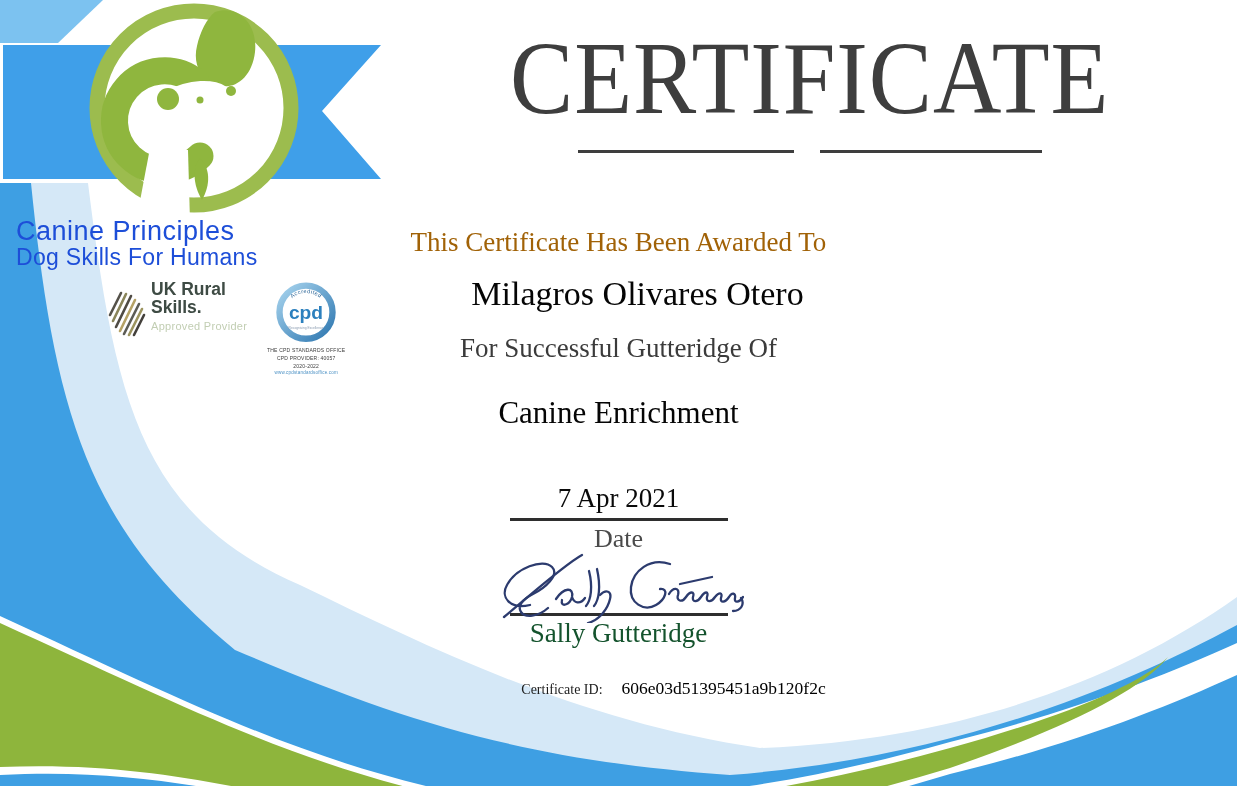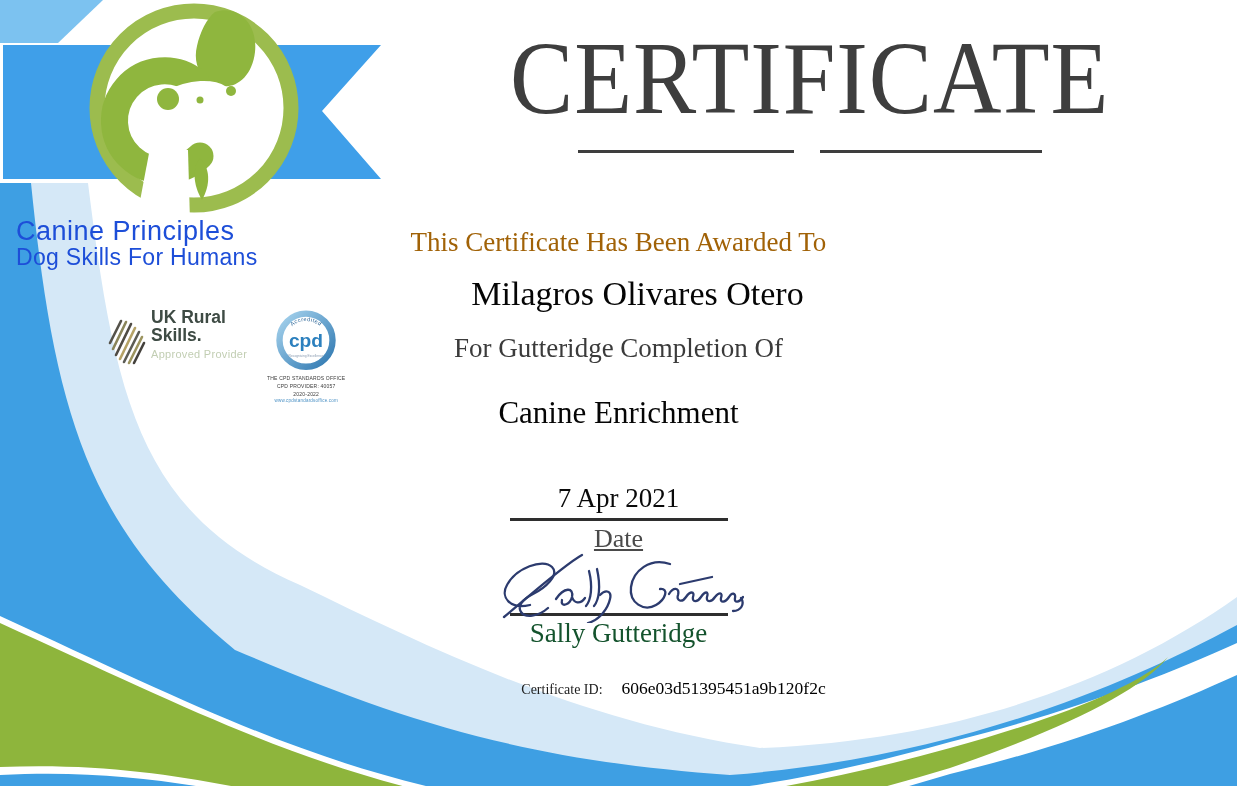--- a/index.html
+++ b/index.html
@@ -11,21 +11,21 @@
   
   #decor{position:absolute;left:0;top:0;width:1237px;height:786px;z-index:0;}
 
   
   #logo{left:80px;top:-2px;width:228px;height:228px;z-index:3;}
   #org-block{left:16px;top:218px;width:352px;text-align:left;z-index:3;
              font-family:"Liberation Sans","DejaVu Sans",sans-serif;color:#1d4ed8;}
   #org-name{font-size:27px;line-height:1.0;letter-spacing:.5px;}
   #org-tagline{font-size:23px;line-height:1.05;letter-spacing:.3px;}
   #badges{left:102px;top:281px;display:flex;gap:16px;align-items:flex-start;z-index:3;
-          font-family:"Liberation Sans","DejaVu Sans",sans-serif;margin-top:28px;}
+          font-family:"Liberation Sans","DejaVu Sans",sans-serif;}
   #ukrs{display:flex;align-items:flex-start;}
   #ukrs-text{margin-left:3px;}
   .ukrs-big{font-size:17.5px;font-weight:bold;color:#3E4B44;line-height:1.02;}
   .ukrs-small{font-size:11px;color:#C2CEB3;margin-top:3px;letter-spacing:.3px;}
   #cpd{display:flex;flex-direction:column;align-items:center;width:86px;}
   .cpd-line{font-size:5px;line-height:1.55;color:#3a3a3a;text-align:center;letter-spacing:.2px;white-space:nowrap;}
   .cpd-line.url{color:#4a90c4;font-size:4.5px;}
 
   
   #title-block{left:382px;right:0;top:24px;text-align:center;z-index:2;color:#3E3E3E;}
@@ -39,21 +39,21 @@
 
   
   .center-line{left:0;width:100%;text-align:center;z-index:2;}
   #awarded{top:227px;font-size:27px;color:#a16207;}
   #recipient{top:275px;font-size:34px;color:#050505;padding-left:19px;}
   #completion{top:333px;font-size:27px;color:#3B3B3B;}
   #course{top:395px;font-size:31px;color:#050505;}
   #date-value{top:483px;font-size:27px;color:#0A0A0A;}
   .rule{left:calc(50% - 109px);width:218px;height:3px;background:#2E2E2E;z-index:2;}
   #date-rule{top:518px;}
-  #date-label{top:524px;font-size:26px;color:#4A4A4A;text-decoration:underline;}
+  #date-label{top:524px;font-size:26px;color:#4A4A4A;}
   #signature{left:calc(50% - 125px);top:547px;width:250px;height:76px;z-index:3;}
   #sig-rule{top:613px;}
   #signer-name{top:618px;font-size:27px;color:#14532d;}
   #signer-title{top:649px;font-size:15.5px;color:#3A3A3A;}
   #certid-row{top:678px;left:55px;width:100%;text-align:center;z-index:2;}
   #certid-label{font-size:14px;color:#1C1C1C;}
   #certid-value{font-size:17.5px;color:#000;margin-left:19px;}
 </style>
 </head>
 <body>
@@ -146,21 +146,21 @@
   <div id="title-block" class="abs">
     <span id="cert-title">CERTIFICATE</span>
   </div>
   <div id="subtitle-row" class="abs">
     <div class="sub-line l"></div>
     <div class="sub-line r"></div>
   </div>
 
   <div id="awarded" class="abs center-line">This Certificate Has Been Awarded To</div>
   <div id="recipient" class="abs center-line">Milagros Olivares Otero</div>
-  <div id="completion" class="abs center-line">For Gutteridge Completion Of</div>
+  <div id="completion" class="abs center-line">For Successful Gutteridge Of</div>
   <div id="course" class="abs center-line">Canine Enrichment</div>
 
   <div id="date-value" class="abs center-line">7 Apr 2021</div>
   <div id="date-rule" class="abs rule"></div>
   <div id="date-label" class="abs center-line">Date</div>
 
   <svg id="signature" class="abs" viewBox="0 0 250 76">
     <g fill="none" stroke="#2C3B6E" stroke-width="2.3" stroke-linecap="round">
       <path d="M 36,58 C 16,63 6,50 13,38 C 22,21 49,11 58,20 C 66,28 51,41 39,47 C 29,52 23,59 27,65 C 31,71 44,70 54,61"></path>
       <path d="M 10,70 C 40,45 70,18 88,8"></path>

